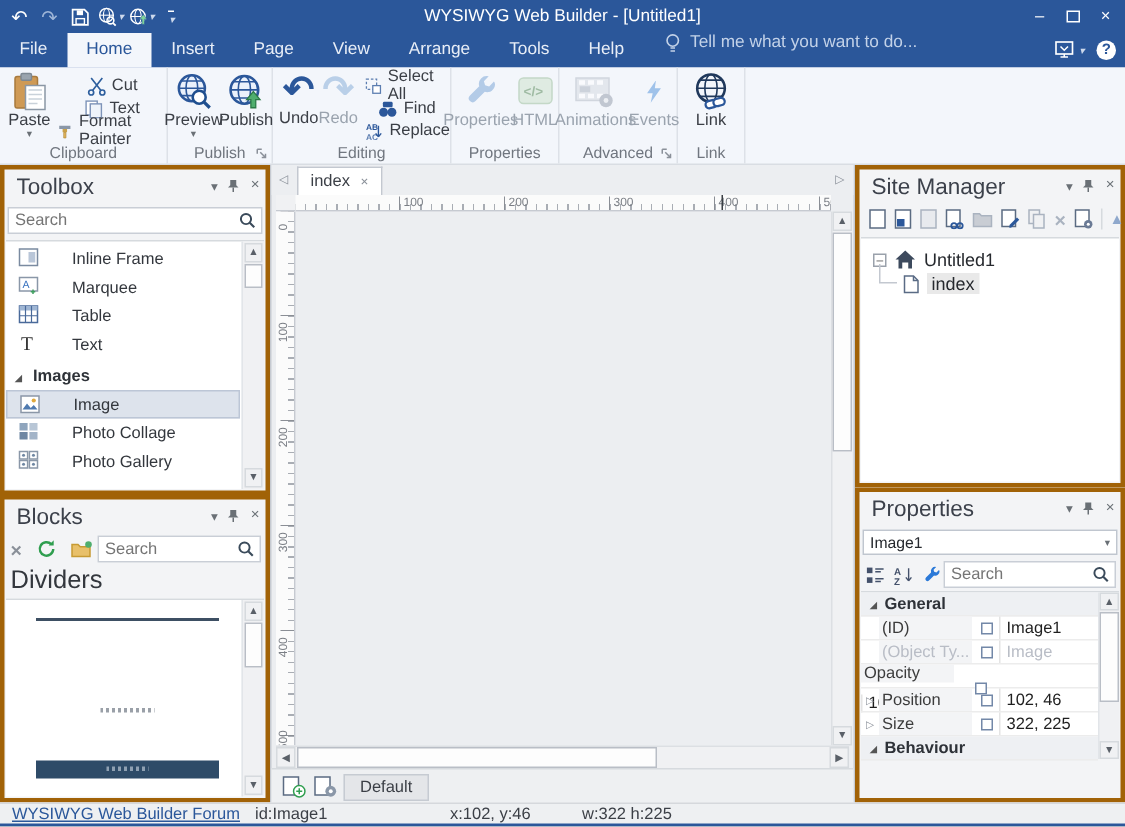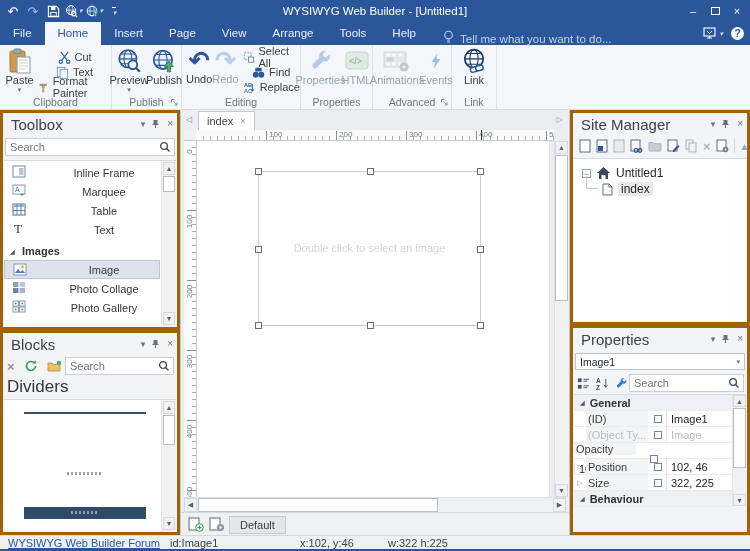--- a/index.html
+++ b/index.html
@@ -16,21 +16,21 @@
   .qcaret{font-size:7px;margin-left:1px;color:#cdd9ec;}
   .title{position:absolute;left:150px;right:150px;top:0;height:22px;text-align:center;line-height:22px;font-size:11.5px;color:#ffffff;}
   .winbtns{position:absolute;right:2px;top:0;height:22px;display:flex;align-items:center;}
   .wbtn{width:22px;height:20px;display:flex;align-items:center;justify-content:center;color:#fff;font-size:11px;}
   .maxbox{width:9px;height:8px;border:1px solid #fff;}
 
   
   .menurow{position:absolute;left:0;top:22px;width:750px;height:23px;background:#2b579a;display:flex;align-items:stretch;}
   .mtab{padding:0 13px;line-height:23px;color:#e8eef7;font-size:11.5px;}
   .mtab.active{background:#f3f6fb;color:#2b579a;}
-  .tellme{display:flex;align-items:flex-end;gap:6px;color:#c3d2e8;margin-left:14px;font-size:11.5px;}
+  .tellme{display:flex;align-items:flex-start;gap:6px;color:#c3d2e8;margin-left:14px;font-size:11.5px;}
   .mright{position:absolute;right:6px;top:0;height:23px;display:flex;align-items:center;gap:8px;}
   .helpcirc{width:13px;height:13px;border-radius:50%;background:#fff;color:#2b579a;font-weight:bold;
             font-size:10px;display:flex;align-items:center;justify-content:center;}
 
   
   .ribbon{position:absolute;left:0;top:45px;width:750px;height:65px;background:#f3f6fb;border-bottom:1px solid #d9dde3;display:flex;}
   .rgroup{position:relative;height:100%;border-right:1px solid #dde1e8;flex:none;}
   .rlabel{position:absolute;bottom:1px;left:0;right:0;text-align:center;font-size:10.5px;color:#70767f;}
   .launcher{position:absolute;right:2px;bottom:2px;}
   .rrow{display:flex;align-items:flex-start;height:50px;padding-top:2px;}
@@ -53,21 +53,21 @@
   .mag{flex:none;margin-right:3px;}
 
   
   .sb{position:absolute;background:#f0f1f3;}
   .sbtn{position:absolute;background:#f0f1f3;border:1px solid #d6dade;color:#5a6068;font-size:7px;
         display:flex;align-items:center;justify-content:center;}
   .sthumb{position:absolute;background:#fdfdfd;border:1px solid #b9bec6;}
 
   
   .tb-list{position:absolute;left:1px;right:1px;top:47px;bottom:1px;background:#fff;border-top:1px solid #d6dade;}
-  .tb-item{position:absolute;left:0;right:16px;height:19px;display:flex;align-items:center;padding-left:44px;color:#33373d;justify-content:center;}
+  .tb-item{position:absolute;left:0;right:16px;height:19px;display:flex;align-items:center;padding-left:44px;color:#33373d;}
   .tb-item .ticon{position:absolute;left:8px;top:2px;}
   .tb-item.sel{background:#dde3ec;border:1px solid #bcc6d6;}
   .tb-sec{position:absolute;left:0;right:16px;height:19px;display:flex;align-items:center;padding-left:18px;font-weight:bold;color:#2e3238;}
   .tb-sec .tri{position:absolute;left:6px;top:7px;font-size:6px;color:#555;}
 
   
   .blk-tools{position:absolute;left:4px;top:23px;height:20px;display:flex;align-items:center;gap:9px;}
   .dividers-h{position:absolute;left:4px;top:44px;font-size:17px;color:#33373d;}
   .blk-area{position:absolute;left:1px;right:1px;top:66px;bottom:1px;background:#fff;border-top:1px solid #d6dade;}
   .dvl{position:absolute;left:20px;width:122px;}
@@ -580,34 +580,20 @@
       <div class="minor"></div>
         <div class="major"></div>
       <span class="rvlab" style="top:6px;">0</span>
       <span class="rvlab" style="top:76px;">100</span>
       <span class="rvlab" style="top:146px;">200</span>
       <span class="rvlab" style="top:216px;">300</span>
       <span class="rvlab" style="top:286px;">400</span>
       <span class="rvlab" style="top:348px;">500</span>
     </div>
 
-    <div class="canvas">
-      <div class="pageedge"></div>
-      <div class="selbox">
-        <span class="ph-text">Double click to select an image</span>
-        <span class="hnd" style="left:-4px;top:-4px;"></span>
-        <span class="hnd" style="left:108px;top:-4px;"></span>
-        <span class="hnd" style="right:-4px;top:-4px;"></span>
-        <span class="hnd" style="left:-4px;top:74px;"></span>
-        <span class="hnd" style="right:-4px;top:74px;"></span>
-        <span class="hnd" style="left:-4px;bottom:-4px;"></span>
-        <span class="hnd" style="left:108px;bottom:-4px;"></span>
-        <span class="hnd" style="right:-4px;bottom:-4px;"></span>
-      </div>
-    </div>
 
     <div class="sb" style="left:373px;top:31px;width:14px;height:356px;border-left:1px solid #dcdfe3;">
       <span class="sbtn" style="left:0;right:0;top:0;height:13px;">▲</span>
       <span class="sthumb" style="left:0;right:0;top:14px;height:146px;"></span>
       <span class="sbtn" style="left:0;right:0;bottom:0;height:13px;">▼</span>
     </div>
 
     <div class="sb" style="left:3px;top:387px;right:3px;height:15px;border-top:1px solid #dcdfe3;">
       <span class="sbtn" style="left:0;top:0;bottom:0;width:13px;">◀</span>
       <span class="sthumb" style="left:14px;top:0;bottom:0;width:240px;"></span>

